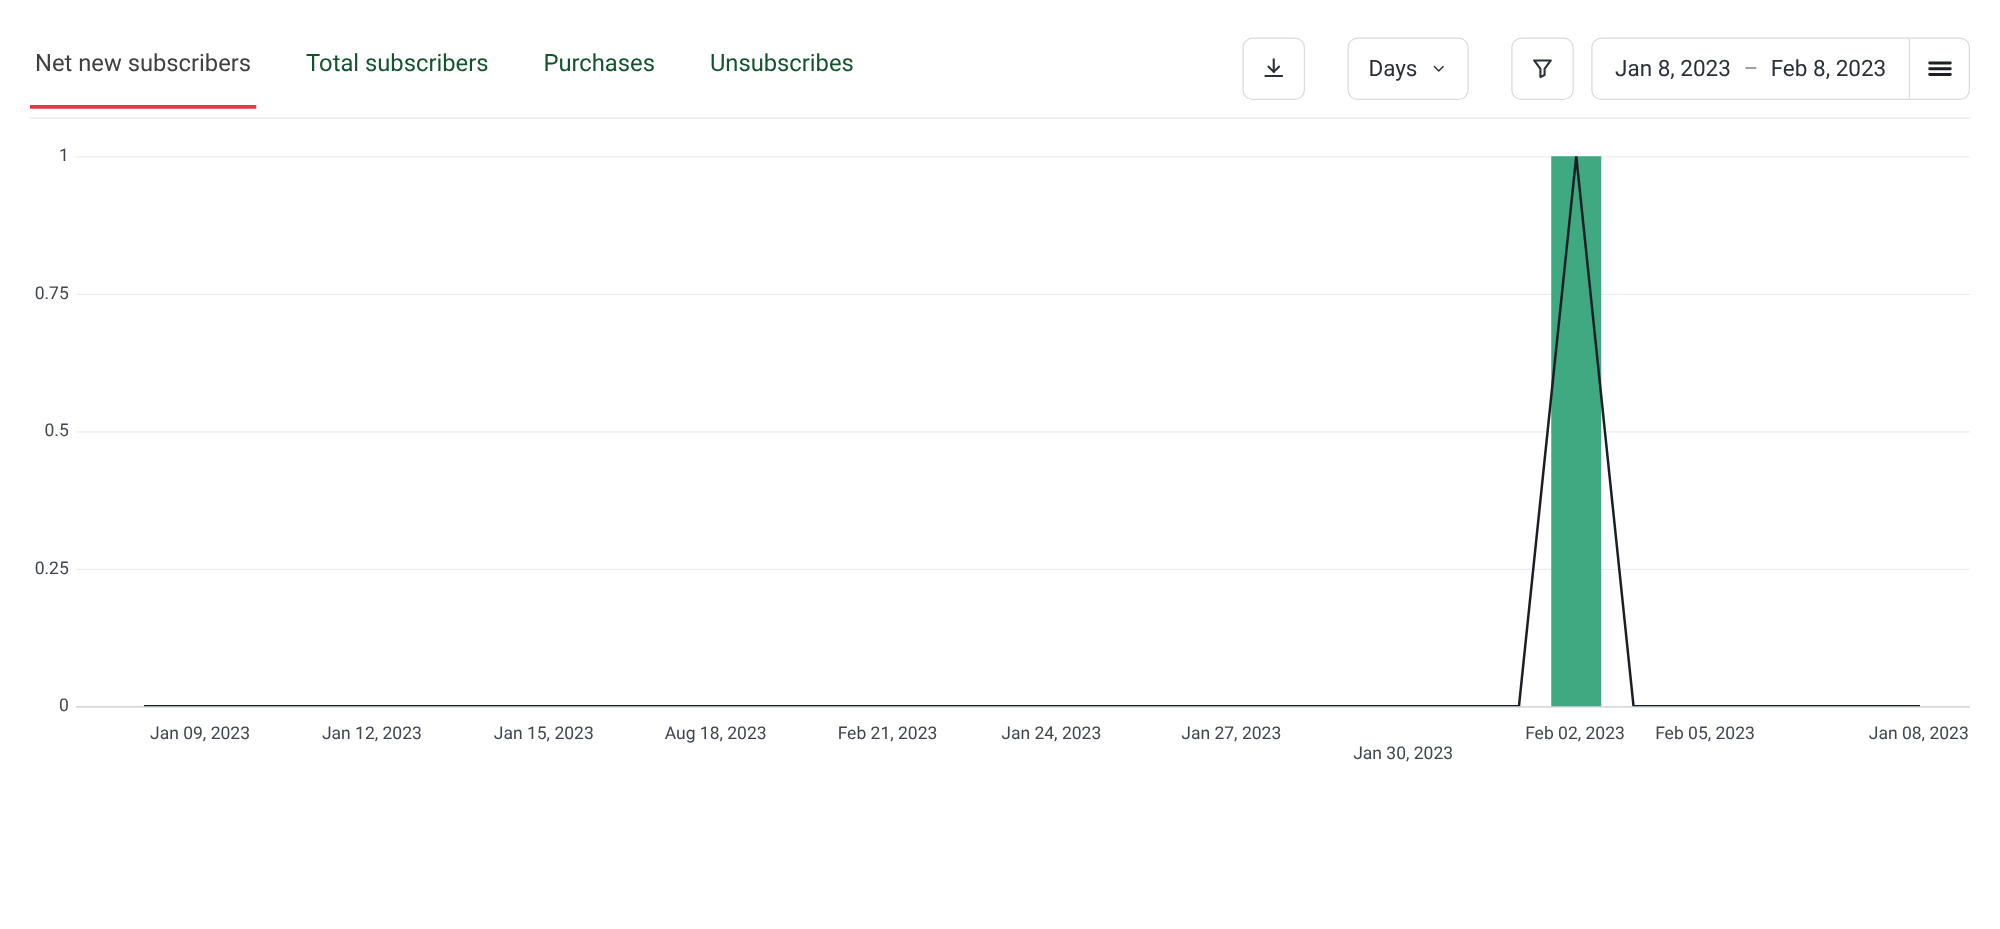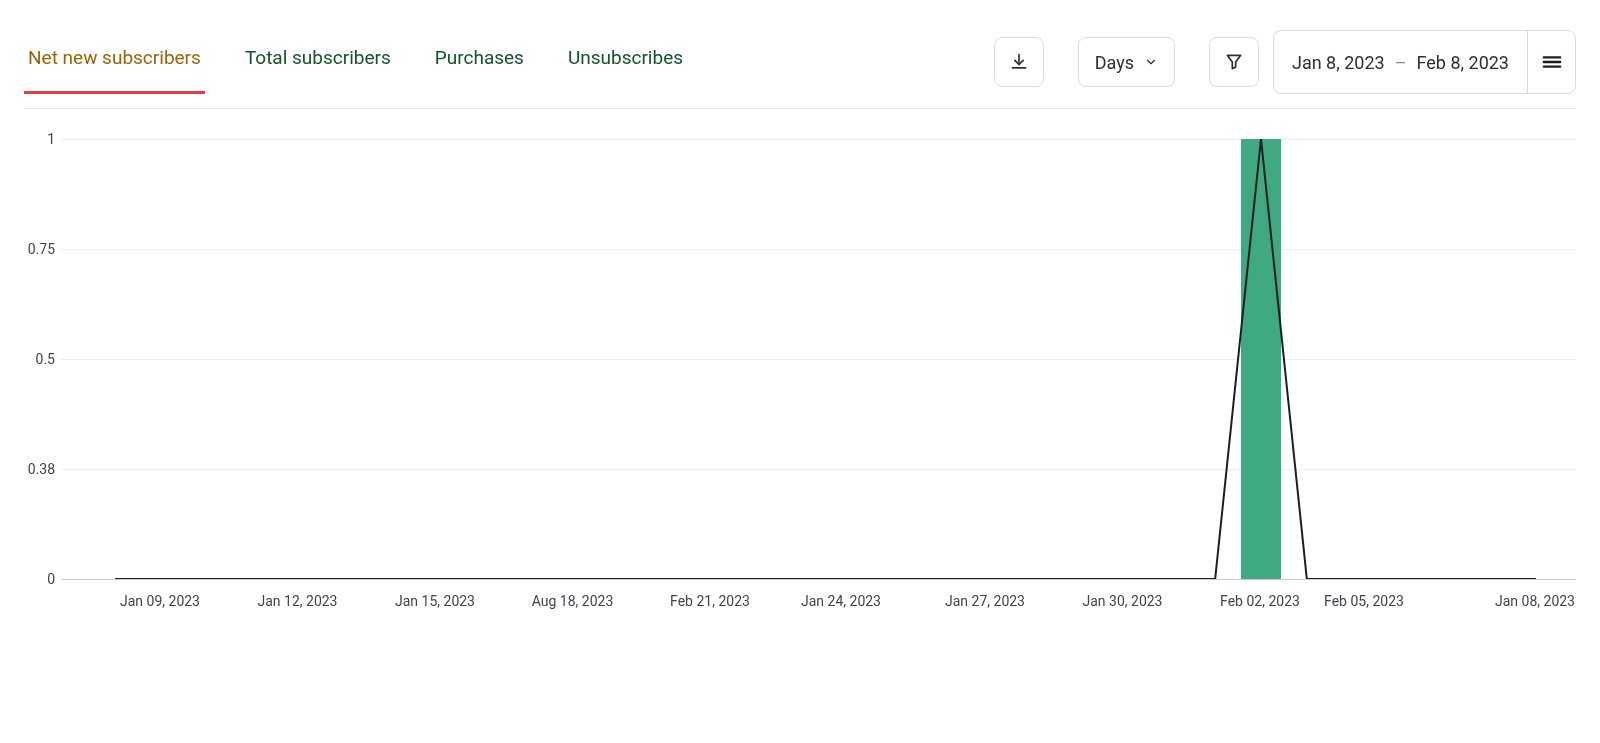--- a/index.html
+++ b/index.html
@@ -34,21 +34,21 @@
   }
   .tab {
     font-size: 19px;
     color: #14532d;
     padding: 0 4px 22px 4px;
     cursor: pointer;
     border-bottom: 3px solid transparent;
     margin-bottom: -1px;
   }
   .tab.active {
-    color: #a16207;
+    color: #404040;
     border-bottom-color: #e53948;
   }
   .controls {
     display: flex;
     align-items: center;
     gap: 14px;
     padding-bottom: 14px;
   }
   .ctrl {
     display: flex;
@@ -63,21 +63,21 @@
     background: #fff;
     cursor: pointer;
     margin-left: 20px;
   }
   .ctrl.square { width: 50px; justify-content: center; padding: 0; }
   .date-ctrl {
     display: flex;
     align-items: stretch;
     border: 1px solid #d9dbdf;
     border-radius: 8px;
-    height: 64px;
+    height: 50px;
     background: #fff;
     overflow: hidden;
   }
   .date-ctrl .dates {
     display: flex;
     align-items: center;
     gap: 10px;
     padding: 0 18px;
     font-size: 18px;
     color: #2b2f36;
@@ -218,21 +218,21 @@
     </div>
   </div>
 
   <div class="chart-wrap">
     <div class="chart" id="chart">
 
     <div class="gridline base" style="top: 448px;">
           <div class="ylab">0</div>
         </div>
         <div class="gridline" style="top: 338px;">
-          <div class="ylab">0.38</div>
+          <div class="ylab">0.25</div>
         </div>
         <div class="gridline" style="top: 228px;">
           <div class="ylab">0.5</div>
         </div>
         <div class="gridline" style="top: 118px;">
           <div class="ylab">0.75</div>
         </div>
         <div class="gridline" style="top: 8px;">
           <div class="ylab">1</div>
         </div>
@@ -244,19 +244,19 @@
         </svg>
       </div>
     <div class="xaxis" id="xaxis">
         <div class="xlab" style="left: 100px;">Jan 09, 2023</div>
         <div class="xlab" style="left: 237.5px;">Jan 12, 2023</div>
         <div class="xlab" style="left: 375px;">Jan 15, 2023</div>
         <div class="xlab" style="left: 512.5px;">Aug 18, 2023</div>
         <div class="xlab" style="left: 650px;">Feb 21, 2023</div>
         <div class="xlab" style="left: 741px; margin-left: 40px;">Jan 24, 2023</div>
         <div class="xlab" style="left: 925px;">Jan 27, 2023</div>
-        <div class="xlab" style="left: 1062.5px;">Jan 30, 2023</div>
+        <div class="xlab" style="left: 1062.5px; margin-top: 16px;">Jan 30, 2023</div>
         <div class="xlab" style="left: 1200px;">Feb 02, 2023</div>
         <div class="xlab" style="left: 1304px;">Feb 05, 2023</div>
         <div class="xlab" style="left: 1475px;">Jan 08, 2023</div>
       </div>
   </div>
 </div>
 
 </body></html>

